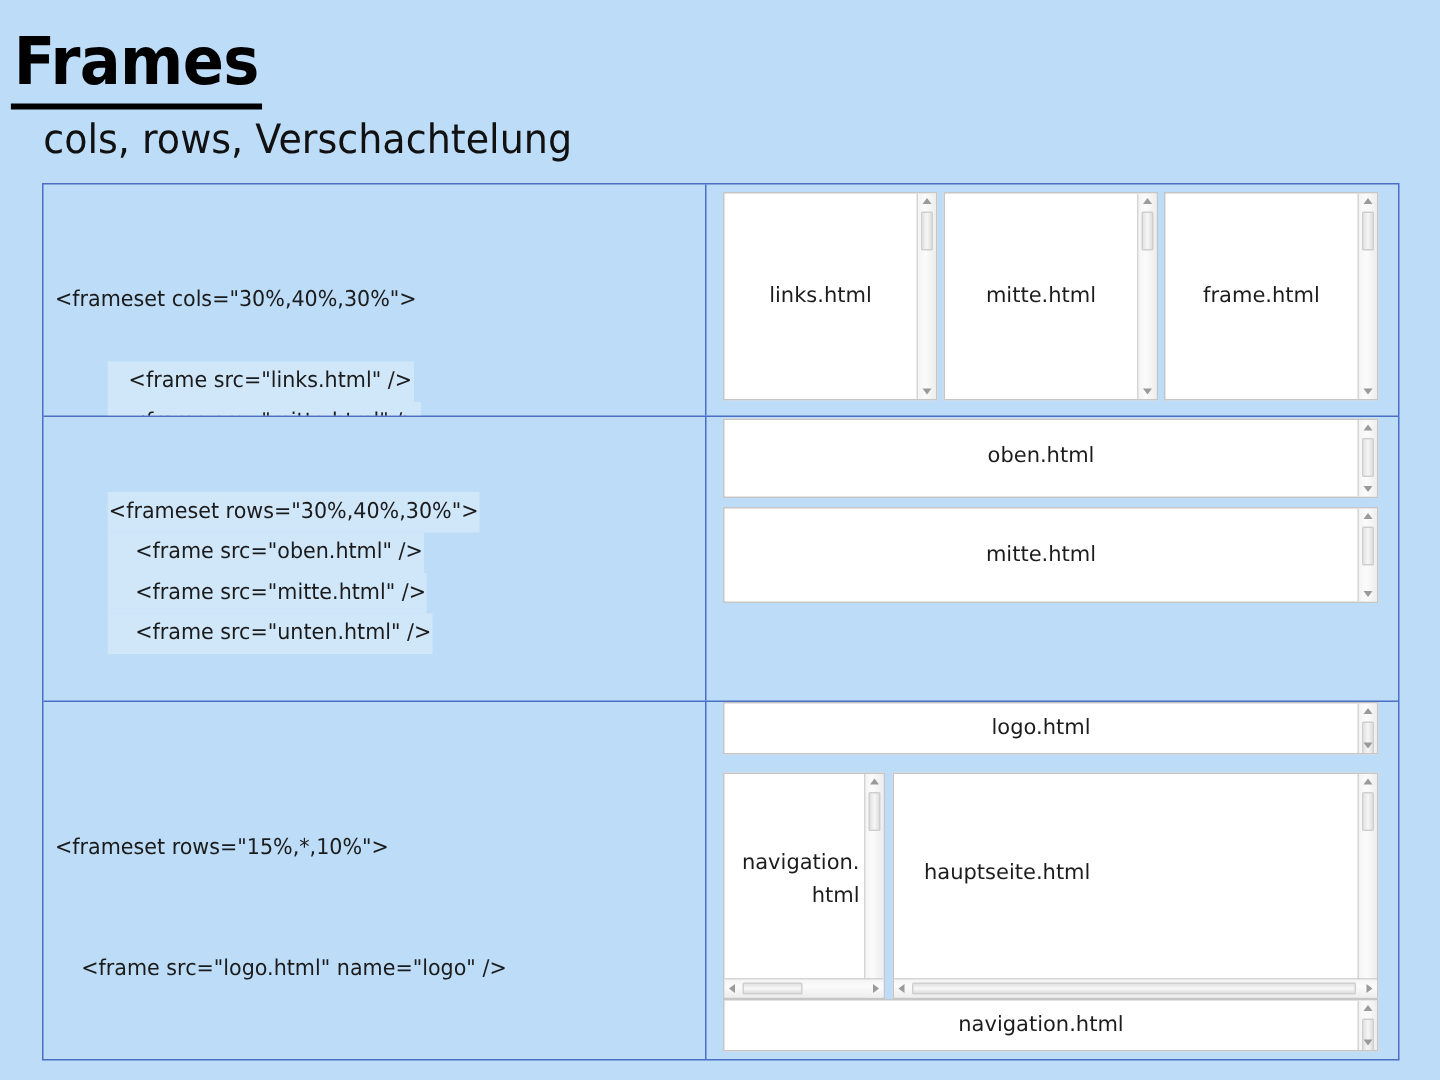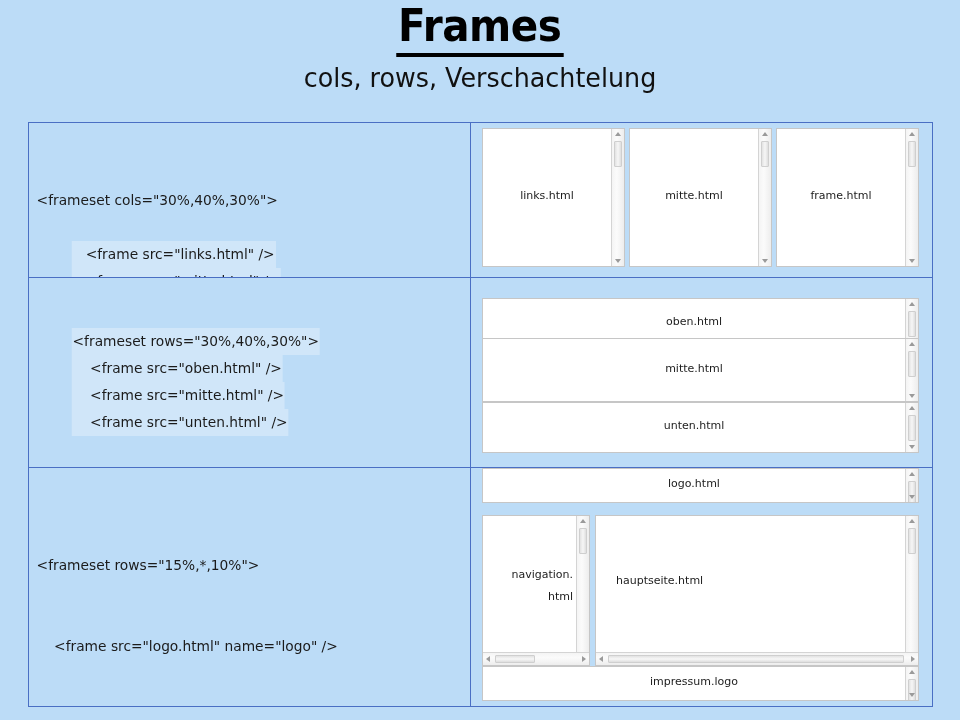--- a/index.html
+++ b/index.html
@@ -11,22 +11,22 @@
     height: 720px;
     background: #bcdcf7;
     font-family: "Liberation Sans", sans-serif;
     overflow: hidden;
     position: relative;
   }
 
   
   #header {
     width: 960px;
-    text-align: center;
-    padding-top: 0;
+    text-align: left;
+    padding-top: 16px;
     box-sizing: border-box;
   }
   #page-title {
     font-size: 44px;
     font-weight: bold;
     color: #000000;
     letter-spacing: -0.5px;
     line-height: 52px;
     display: inline-block;
     border-bottom: 4px solid #000;
@@ -107,21 +107,21 @@
     background: #ffffff;
     border: 1px solid #c6c6c6;
     box-sizing: border-box;
     overflow: hidden;
   }
   .pane-label {
     position: absolute;
     left: 0; right: 0;
     text-align: center;
     font-family: "DejaVu Sans", sans-serif;
-    font-size: 11px;
+    font-size: 14px;
     color: #1c1c1c;
     white-space: pre-line;
   }
   
   .vsb {
     position: absolute;
     top: 0; bottom: 0;
     right: 0;
     width: 13px;
     background: linear-gradient(to right,#f4f4f4,#fbfbfb 40%,#ededed);
@@ -233,40 +233,34 @@
       <div class="code-block" id="code-rows">
         <span class="code-line hl">&lt;frameset rows="30%,40%,30%"&gt;</span>
         <span class="code-line hl">    &lt;frame src="oben.html" /&gt;</span>
         <span class="code-line hl">    &lt;frame src="mitte.html" /&gt;</span>
         <span class="code-line hl">    &lt;frame src="unten.html" /&gt;</span>
         <span class="code-line">&lt;/frameset&gt;</span>
       </div>
     </div>
 
     <div class="cell-diagram">
-      <div class="pane" style="left:11px; top:20px;   width:437px; height:53px;">
+      <div class="pane" style="left:11px; top:1px;   width:437px; height:53px;">
         <div class="pane-label" style="top:16px; right:13px;">oben.html</div>
         <div class="vsb">
             <div class="thumb"></div>
           </div>
       </div>
 
       <div class="pane" style="left:11px; top:60px;  width:437px; height:64px;">
         <div class="pane-label" style="top:23px; right:13px;">mitte.html</div>
         <div class="vsb">
             <div class="thumb"></div>
           </div>
       </div>
 
-      <div class="pane" style="left:11px; top:124px; width:437px; height:51px;">
-        <div class="pane-label" style="top:16px; right:13px;">unten.html</div>
-        <div class="vsb">
-            <div class="thumb"></div>
-          </div>
-      </div>
     </div>
   </div>
 
   <div class="table-row" id="row-nested">
 
     <div class="cell-code">
       <div class="code-block" id="code-nested">
         <span class="code-line">&lt;frameset rows="15%,*,10%"&gt;</span>
         <span class="code-line">    &lt;frame src="logo.html" name="logo" /&gt;</span>
         
@@ -302,21 +296,21 @@
         <div class="pane-label" style="top:58px; left:20px; text-align:left;">hauptseite.html</div>
         <div class="vsb">
             <div class="thumb"></div>
           </div>
         <div class="hsb wide">
             <div class="thumb"></div>
           </div>
       </div>
 
       <div class="pane" style="left:11px; top:198px; width:437px; height:35px;">
-        <div class="pane-label" style="top:8px; right:13px;">impressum.logo</div>
+        <div class="pane-label" style="top:8px; right:13px;">navigation.html</div>
         <div class="vsb">
             <div class="thumb"></div>
           </div>
       </div>
     </div>
   </div>
 
 </div>
 
 </body></html>

